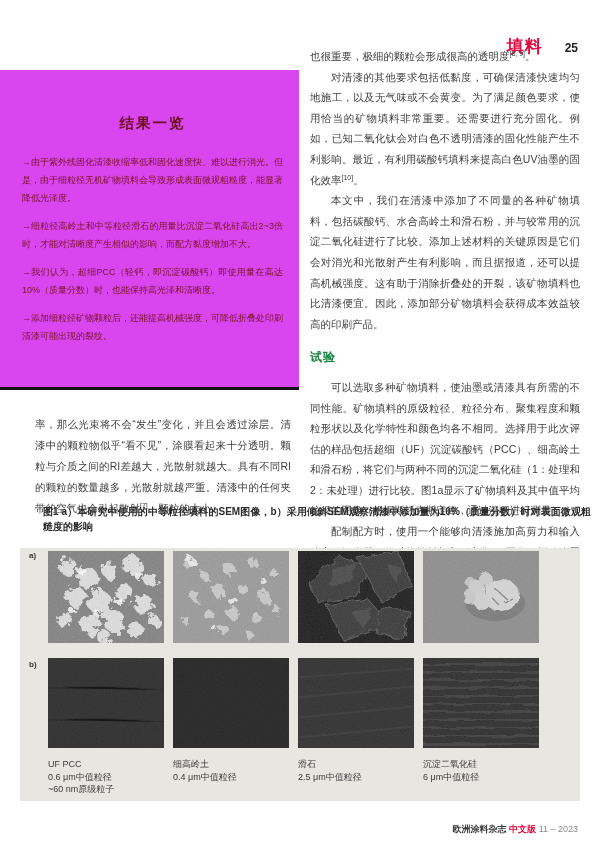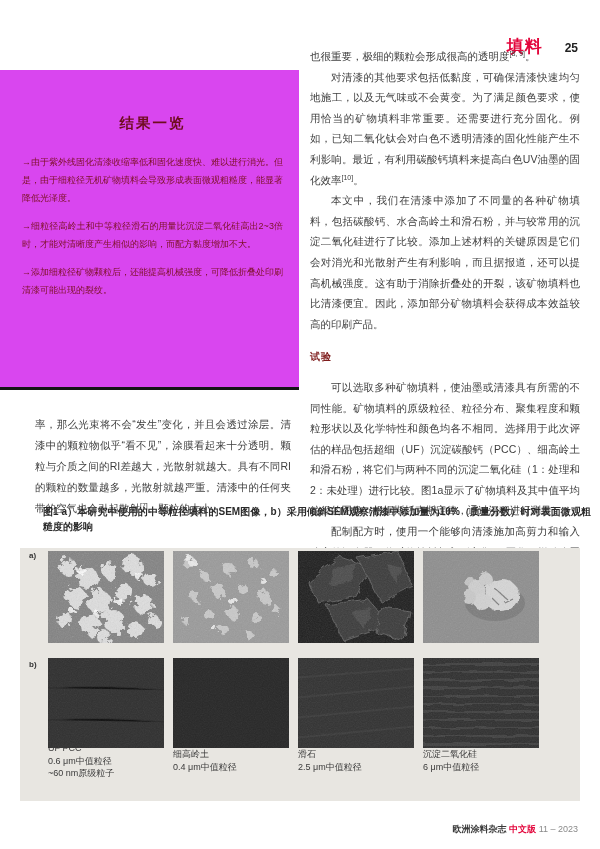--- a/index.html
+++ b/index.html
@@ -19,39 +19,39 @@
 
   
   .left-para{position:absolute;left:35px;top:414px;width:256px;font-size:10.5px;line-height:21px;
     color:#3e3e3e;text-align:justify;}
 
   
   .right-col{position:absolute;left:310px;top:46px;width:270px;font-size:10.5px;line-height:20.6px;
     color:#3e3e3e;text-align:justify;}
   .right-col p{margin:0;}
   .right-col p.indent{text-indent:2em;}
-  .right-col .section-heading{color:#7f1d1d;font-weight:bold;font-size:10px;margin:13px 0 9px 0;letter-spacing:1px;}
+  .right-col .section-heading{color:#15803d;font-weight:bold;font-size:12px;margin:13px 0 9px 0;letter-spacing:1px;}
   sup.ref{font-size:7px;vertical-align:super;line-height:0;}
   .cont-marker{display:inline-block;width:10px;height:10px;border-radius:50%;background:#e3063c;color:#fff;
     font-size:7px;line-height:10px;text-align:center;vertical-align:-1px;margin-left:3px;}
 
   
   .fig-caption{position:absolute;left:43px;top:505px;width:548px;font-size:10px;line-height:14.5px;
     font-weight:bold;color:#2b2b2b;text-align:justify;}
 
   
   .fig-panel{position:absolute;left:20px;top:548px;width:560px;height:253px;background:#e8e6e1;}
   .row-label{position:absolute;font-size:8px;color:#333;font-weight:bold;}
   .row-label.a{left:9px;top:3px;}
   .row-label.b{left:9px;top:112px;}
   .sem-row{position:absolute;left:28px;display:flex;gap:9px;}
   .sem-row.a{top:3px;}
   .sem-row.b{top:110px;}
   .sem{display:block;background:#444;}
-  .col-labels{position:absolute;left:28px;top:194px;display:flex;gap:9px;align-items:center;}
+  .col-labels{position:absolute;left:28px;top:210px;display:flex;gap:9px;}
   .col-label{width:116px;font-size:9px;line-height:12.5px;color:#3a3a3a;}
   .col-label .l1{font-weight:normal;}
 
   
   .footer{position:absolute;right:22px;top:823px;font-size:9px;color:#8a8a8a;}
   .footer .journal{color:#3a3a3a;font-weight:bold;padding-left:38px;}
   .footer .edition{color:#e3063c;font-weight:bold;}
   .hidden-defs{position:absolute;width:0;height:0;overflow:hidden;}
 </style>
 </head>
@@ -82,20 +82,21 @@
 
   <div class="header">
     <span class="section">填料</span>
     <span class="pageno">25</span>
   </div>
 
   <div class="results-box">
     <p class="title">结果一览</p>
     <p class="bullet">→由于紫外线固化清漆收缩率低和固化速度快、难以进行消光。但是，由于细粒径无机矿物填料会导致形成表面微观粗糙度，能显著降低光泽度。</p>
     <p class="bullet">→细粒径高岭土和中等粒径滑石的用量比沉淀二氧化硅高出2~3倍时，才能对清晰度产生相似的影响，而配方黏度增加不大。</p>
+    <p class="bullet">→我们认为，超细PCC（轻钙，即沉淀碳酸钙）即使用量在高达10%（质量分数）时，也能保持高光泽和清晰度。</p>
     <p class="bullet">→添加细粒径矿物颗粒后，还能提高机械强度，可降低折叠处印刷清漆可能出现的裂纹。</p>
   </div>
 
   <div class="left-para"><span>率，那么光束将不会“发生”变化，并且会透过涂层。清漆中的颗粒物似乎“看不见”，涂膜看起来十分透明。颗粒与介质之间的RI差越大，光散射就越大。具有不同RI的颗粒的数量越多，光散射就越严重。清漆中的任何夹带的空气也会引起散射</span><sup class="ref">[7]</sup><span>。颗粒的大小</span></div>
 
   <div class="right-col">
     <p><span>也很重要，极细的颗粒会形成很高的透明度</span><sup class="ref">[8, 9]</sup><span>。</span></p>
     <p class="indent"><span>对清漆的其他要求包括低黏度，可确保清漆快速均匀地施工，以及无气味或不会黄变。为了满足颜色要求，使用恰当的矿物填料非常重要。还需要进行充分固化。例如，已知二氧化钛会对白色不透明清漆的固化性能产生不利影响。最近，有利用碳酸钙填料来提高白色UV油墨的固化效率</span><sup class="ref">[10]</sup><span>。</span></p>
     <p class="indent">本文中，我们在清漆中添加了不同量的各种矿物填料，包括碳酸钙、水合高岭土和滑石粉，并与较常用的沉淀二氧化硅进行了比较。添加上述材料的关键原因是它们会对消光和光散射产生有利影响，而且据报道，还可以提高机械强度。这有助于消除折叠处的开裂，该矿物填料也比清漆便宜。因此，添加部分矿物填料会获得成本效益较高的印刷产品。</p>
     <p class="section-heading">试验</p>

